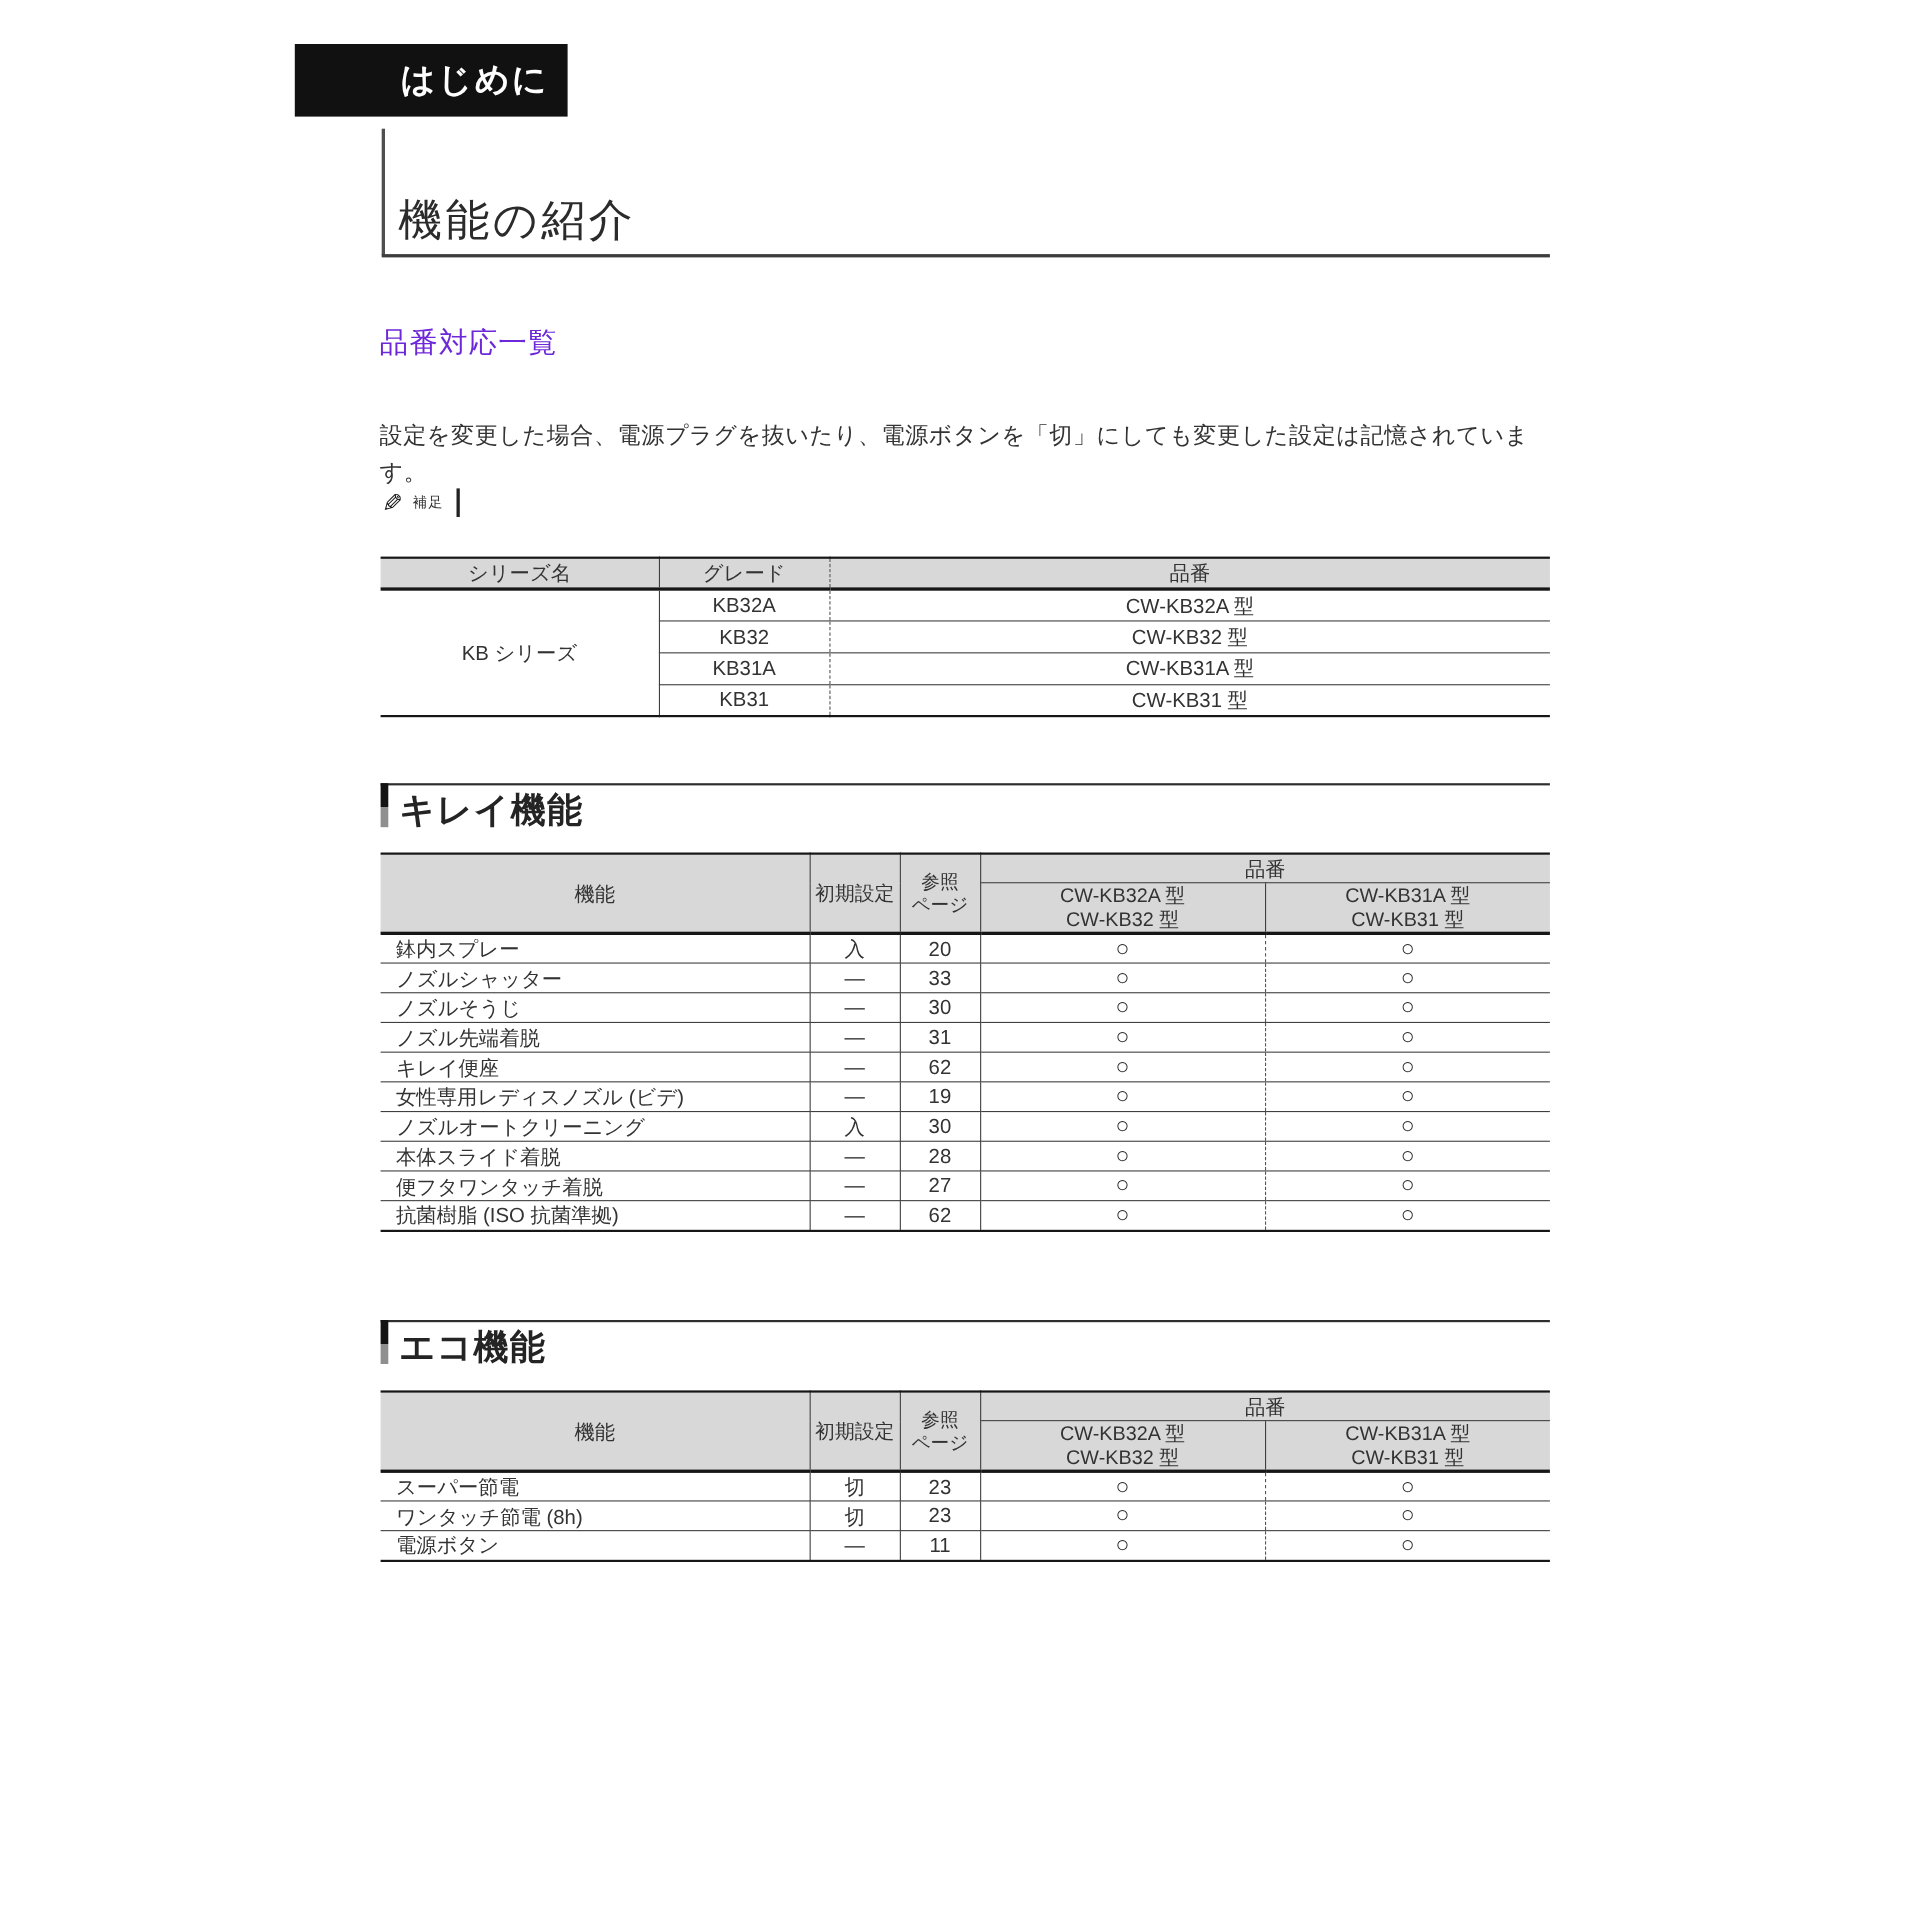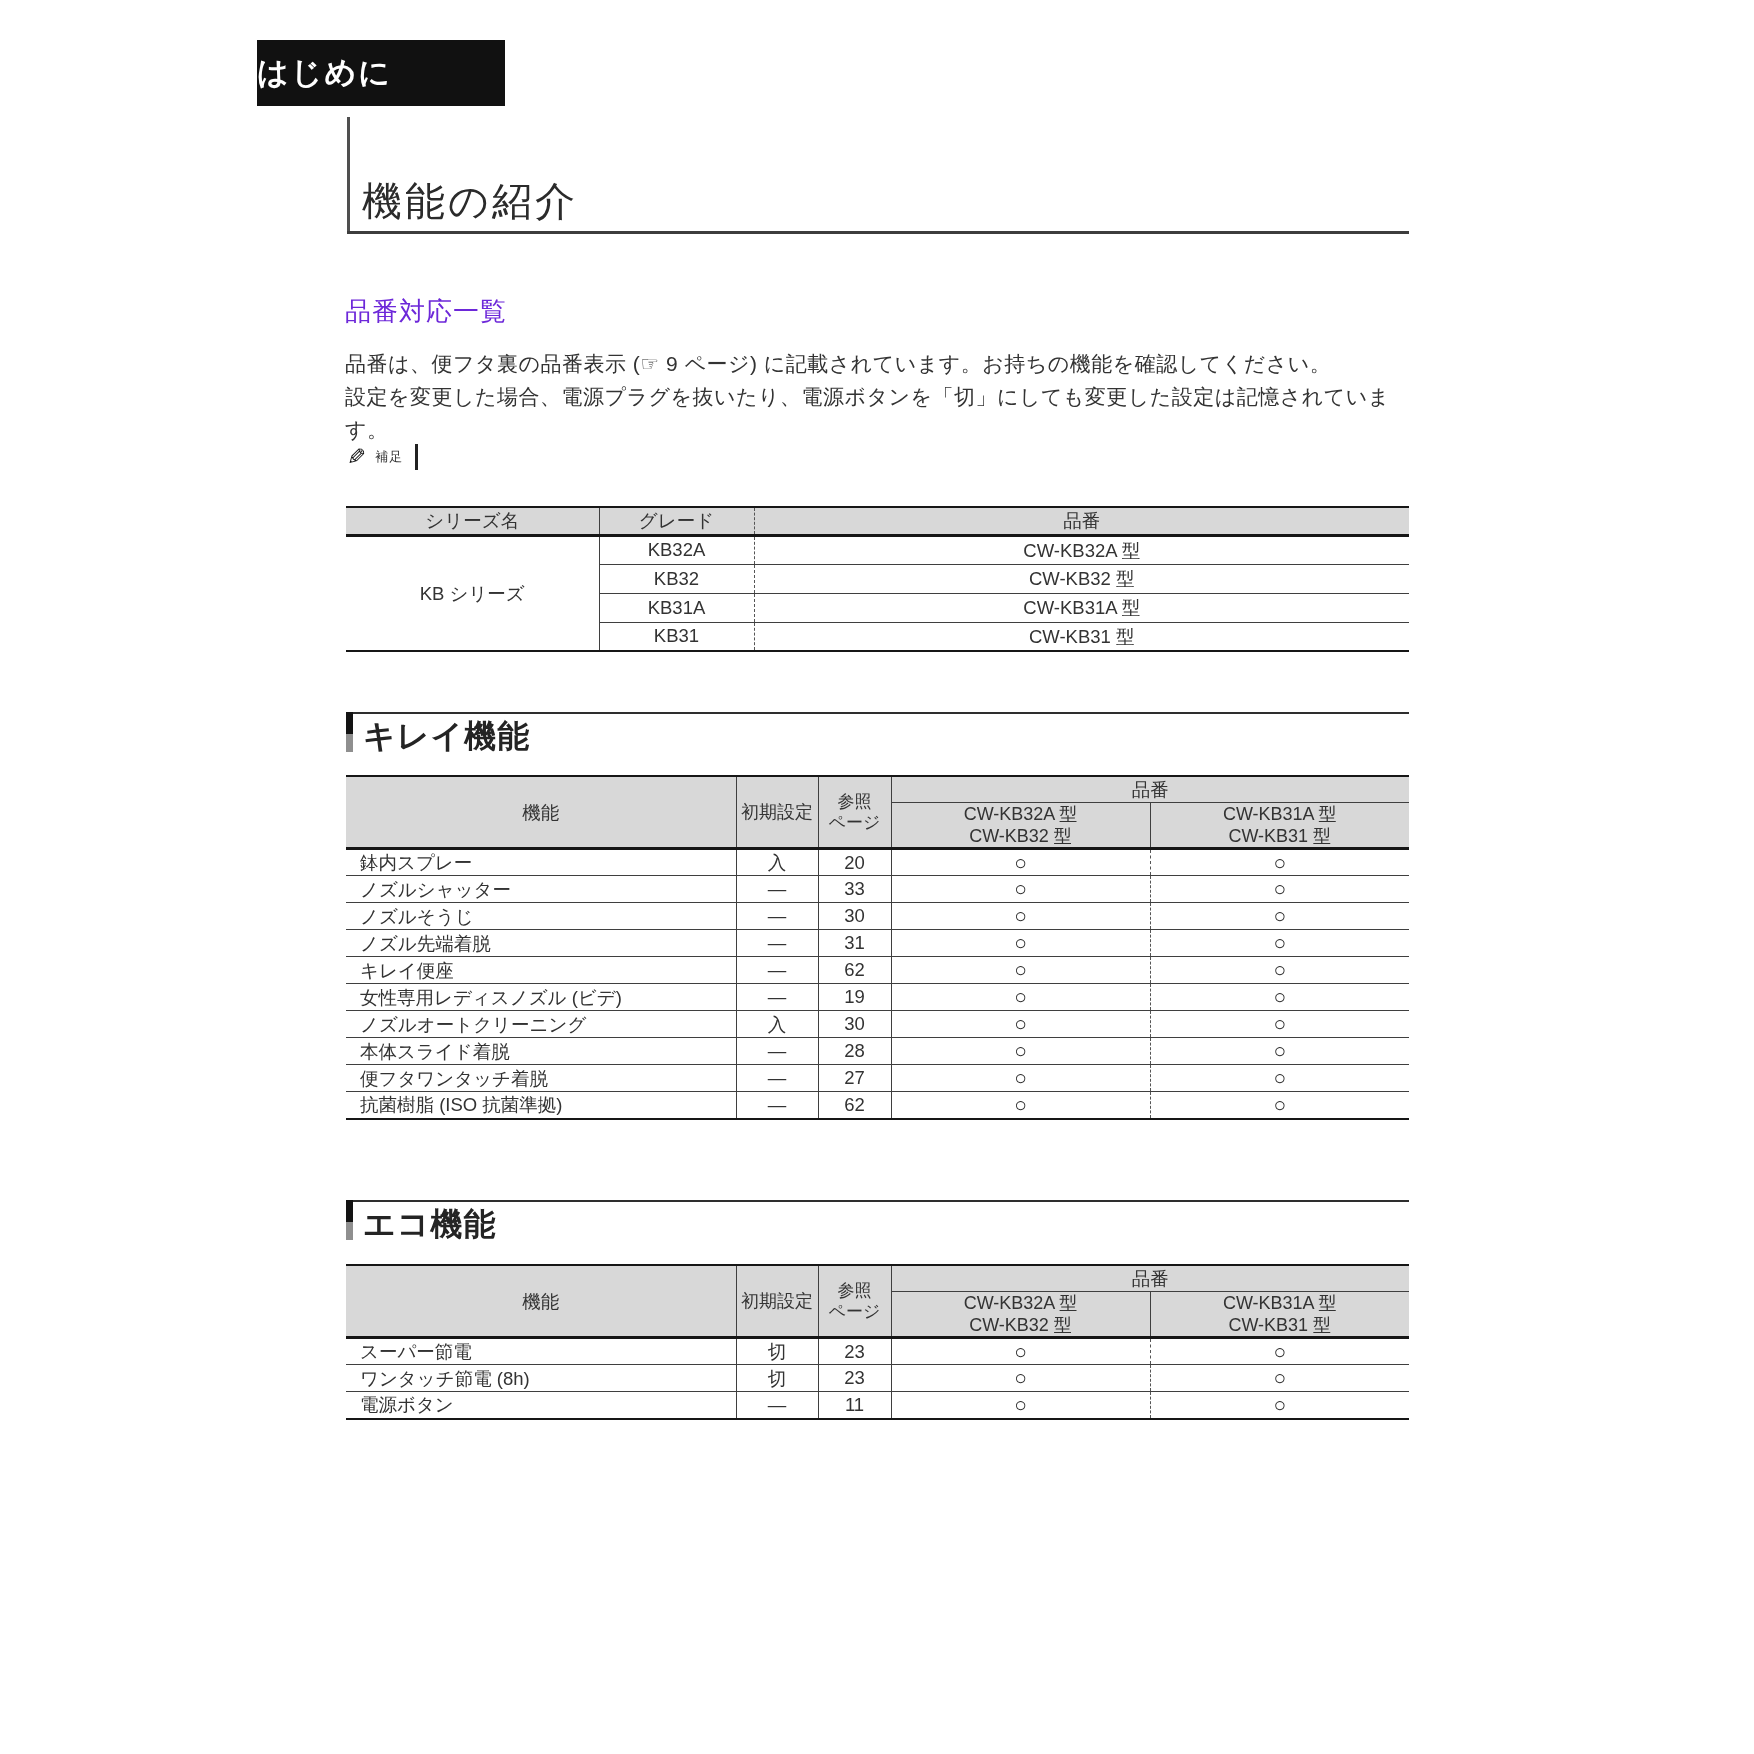--- a/index.html
+++ b/index.html
@@ -9,22 +9,22 @@
     --border-thin:#3f3f3f;
     --header-bg:#d8d8d8;
     --badge-bg:#111111;
   }
   *{margin:0;padding:0;box-sizing:border-box;}
   html,body{background:#ffffff;}
   body{font-family:"Liberation Sans","DejaVu Sans",sans-serif;color:var(--ink);}
   .page{position:relative;width:1754px;height:1754px;background:#ffffff;overflow:hidden;}
 
   
-  .badge{position:absolute;left:257px;top:40px;width:248px;height:66px;background:var(--badge-bg);
-         line-height:66px;padding-right:17px;}
+  .badge{position:absolute;left:268px;top:40px;width:248px;height:66px;background:var(--badge-bg);
+         text-align:right;line-height:66px;padding-right:17px;}
   .badge span{color:#ffffff;font-size:31px;font-weight:bold;letter-spacing:2px;}
 
   
   .title-vline{position:absolute;left:347px;top:117px;width:3px;height:115px;background:#4f4f4f;}
   .page-title{position:absolute;left:362px;top:179px;font-size:40px;font-weight:400;
               letter-spacing:3px;color:#2b2b2b;line-height:1.1;}
   .title-rule{position:absolute;left:347px;top:231px;width:1062px;height:3px;background:#3d3d3d;}
 
   
   .sub-heading{position:absolute;left:345px;top:294px;font-size:26px;font-weight:500;
@@ -86,21 +86,21 @@
   <div class="badge">
     <span>はじめに</span>
   </div>
 
   <div class="title-vline"></div>
   <h1 class="page-title">機能の紹介</h1>
   <div class="title-rule"></div>
 
   <h2 class="sub-heading">品番対応一覧</h2>
 
-  <p class="intro-body"><span>品番は、便フタ裏の品番表示 (☞ 9 ページ) に記載されています。お持ちの機能を確認してください。</span><br><span>設定を変更した場合、電源プラグを抜いたり、電源ボタンを「切」にしても変更した設定は記憶されています。</span></p>
+  <p class="intro-body"><br><span>設定を変更した場合、電源プラグを抜いたり、電源ボタンを「切」にしても変更した設定は記憶されています。</span></p>
 
   <div class="note">
     <span class="pencil">✎</span>
     <span class="note-label">補足</span>
     <span class="note-divider"></span>
   </div>
 
   <table class="stable">
     <colgroup>
         <col style="width:253px">

